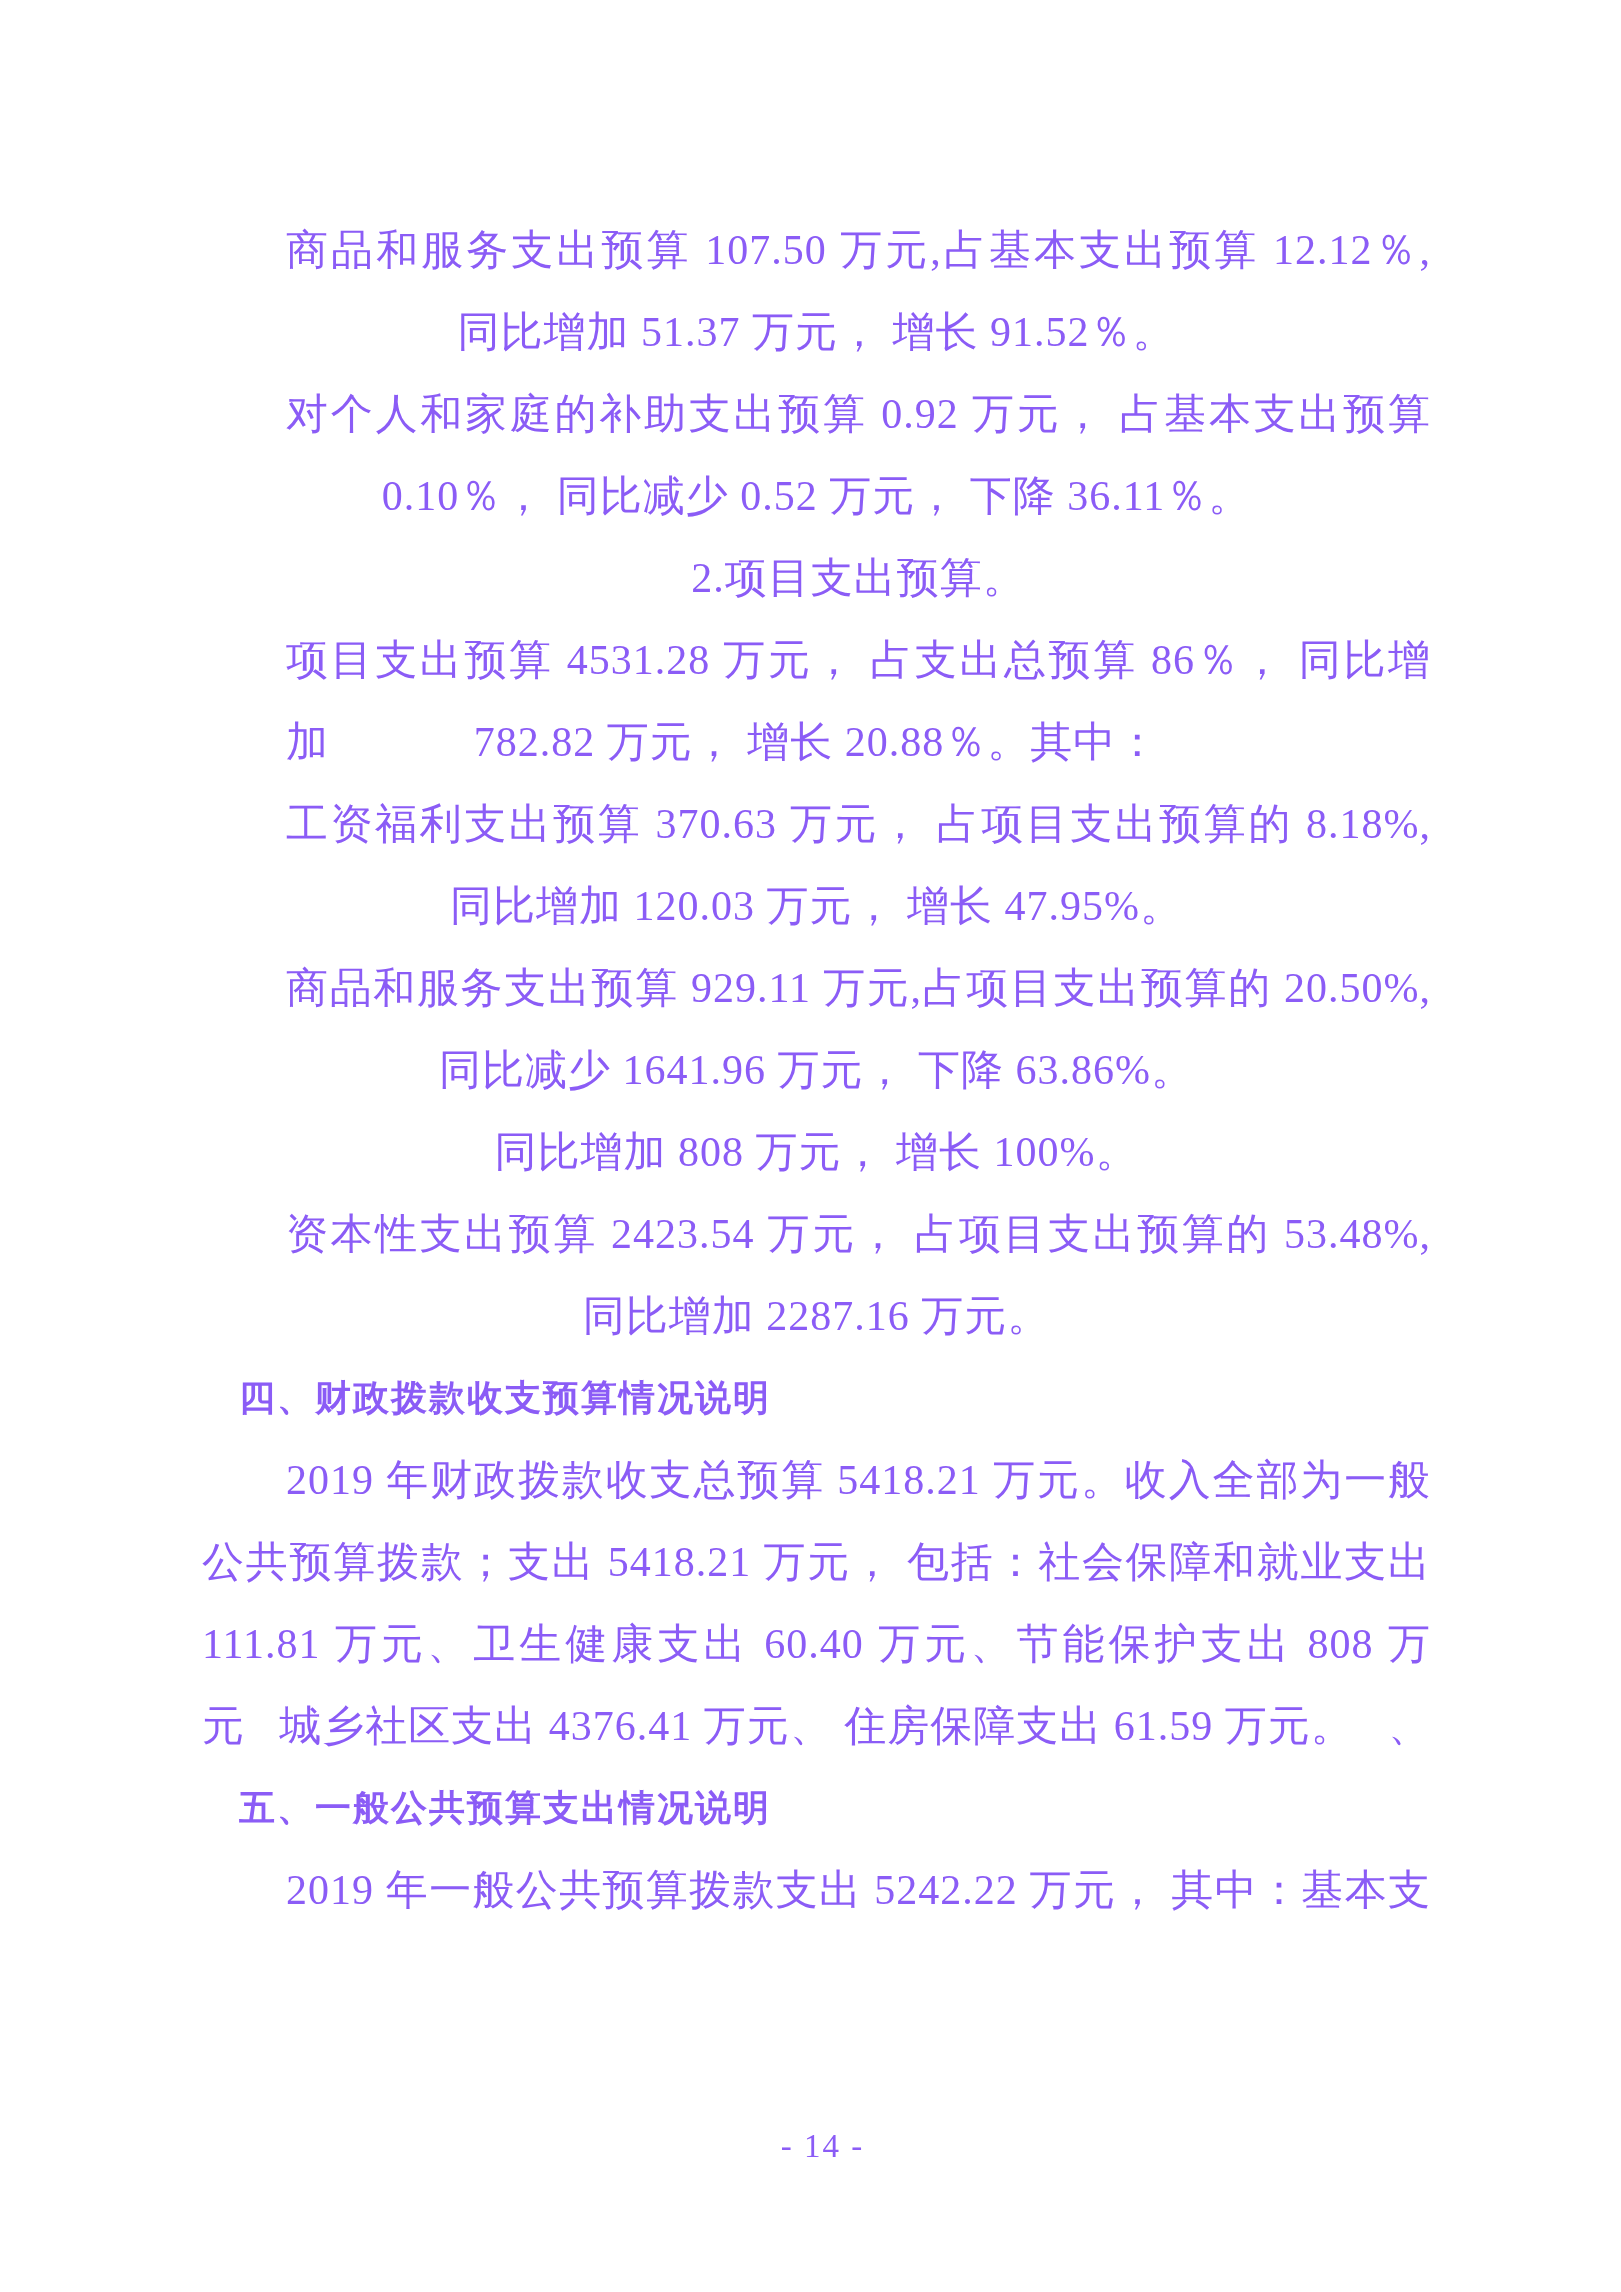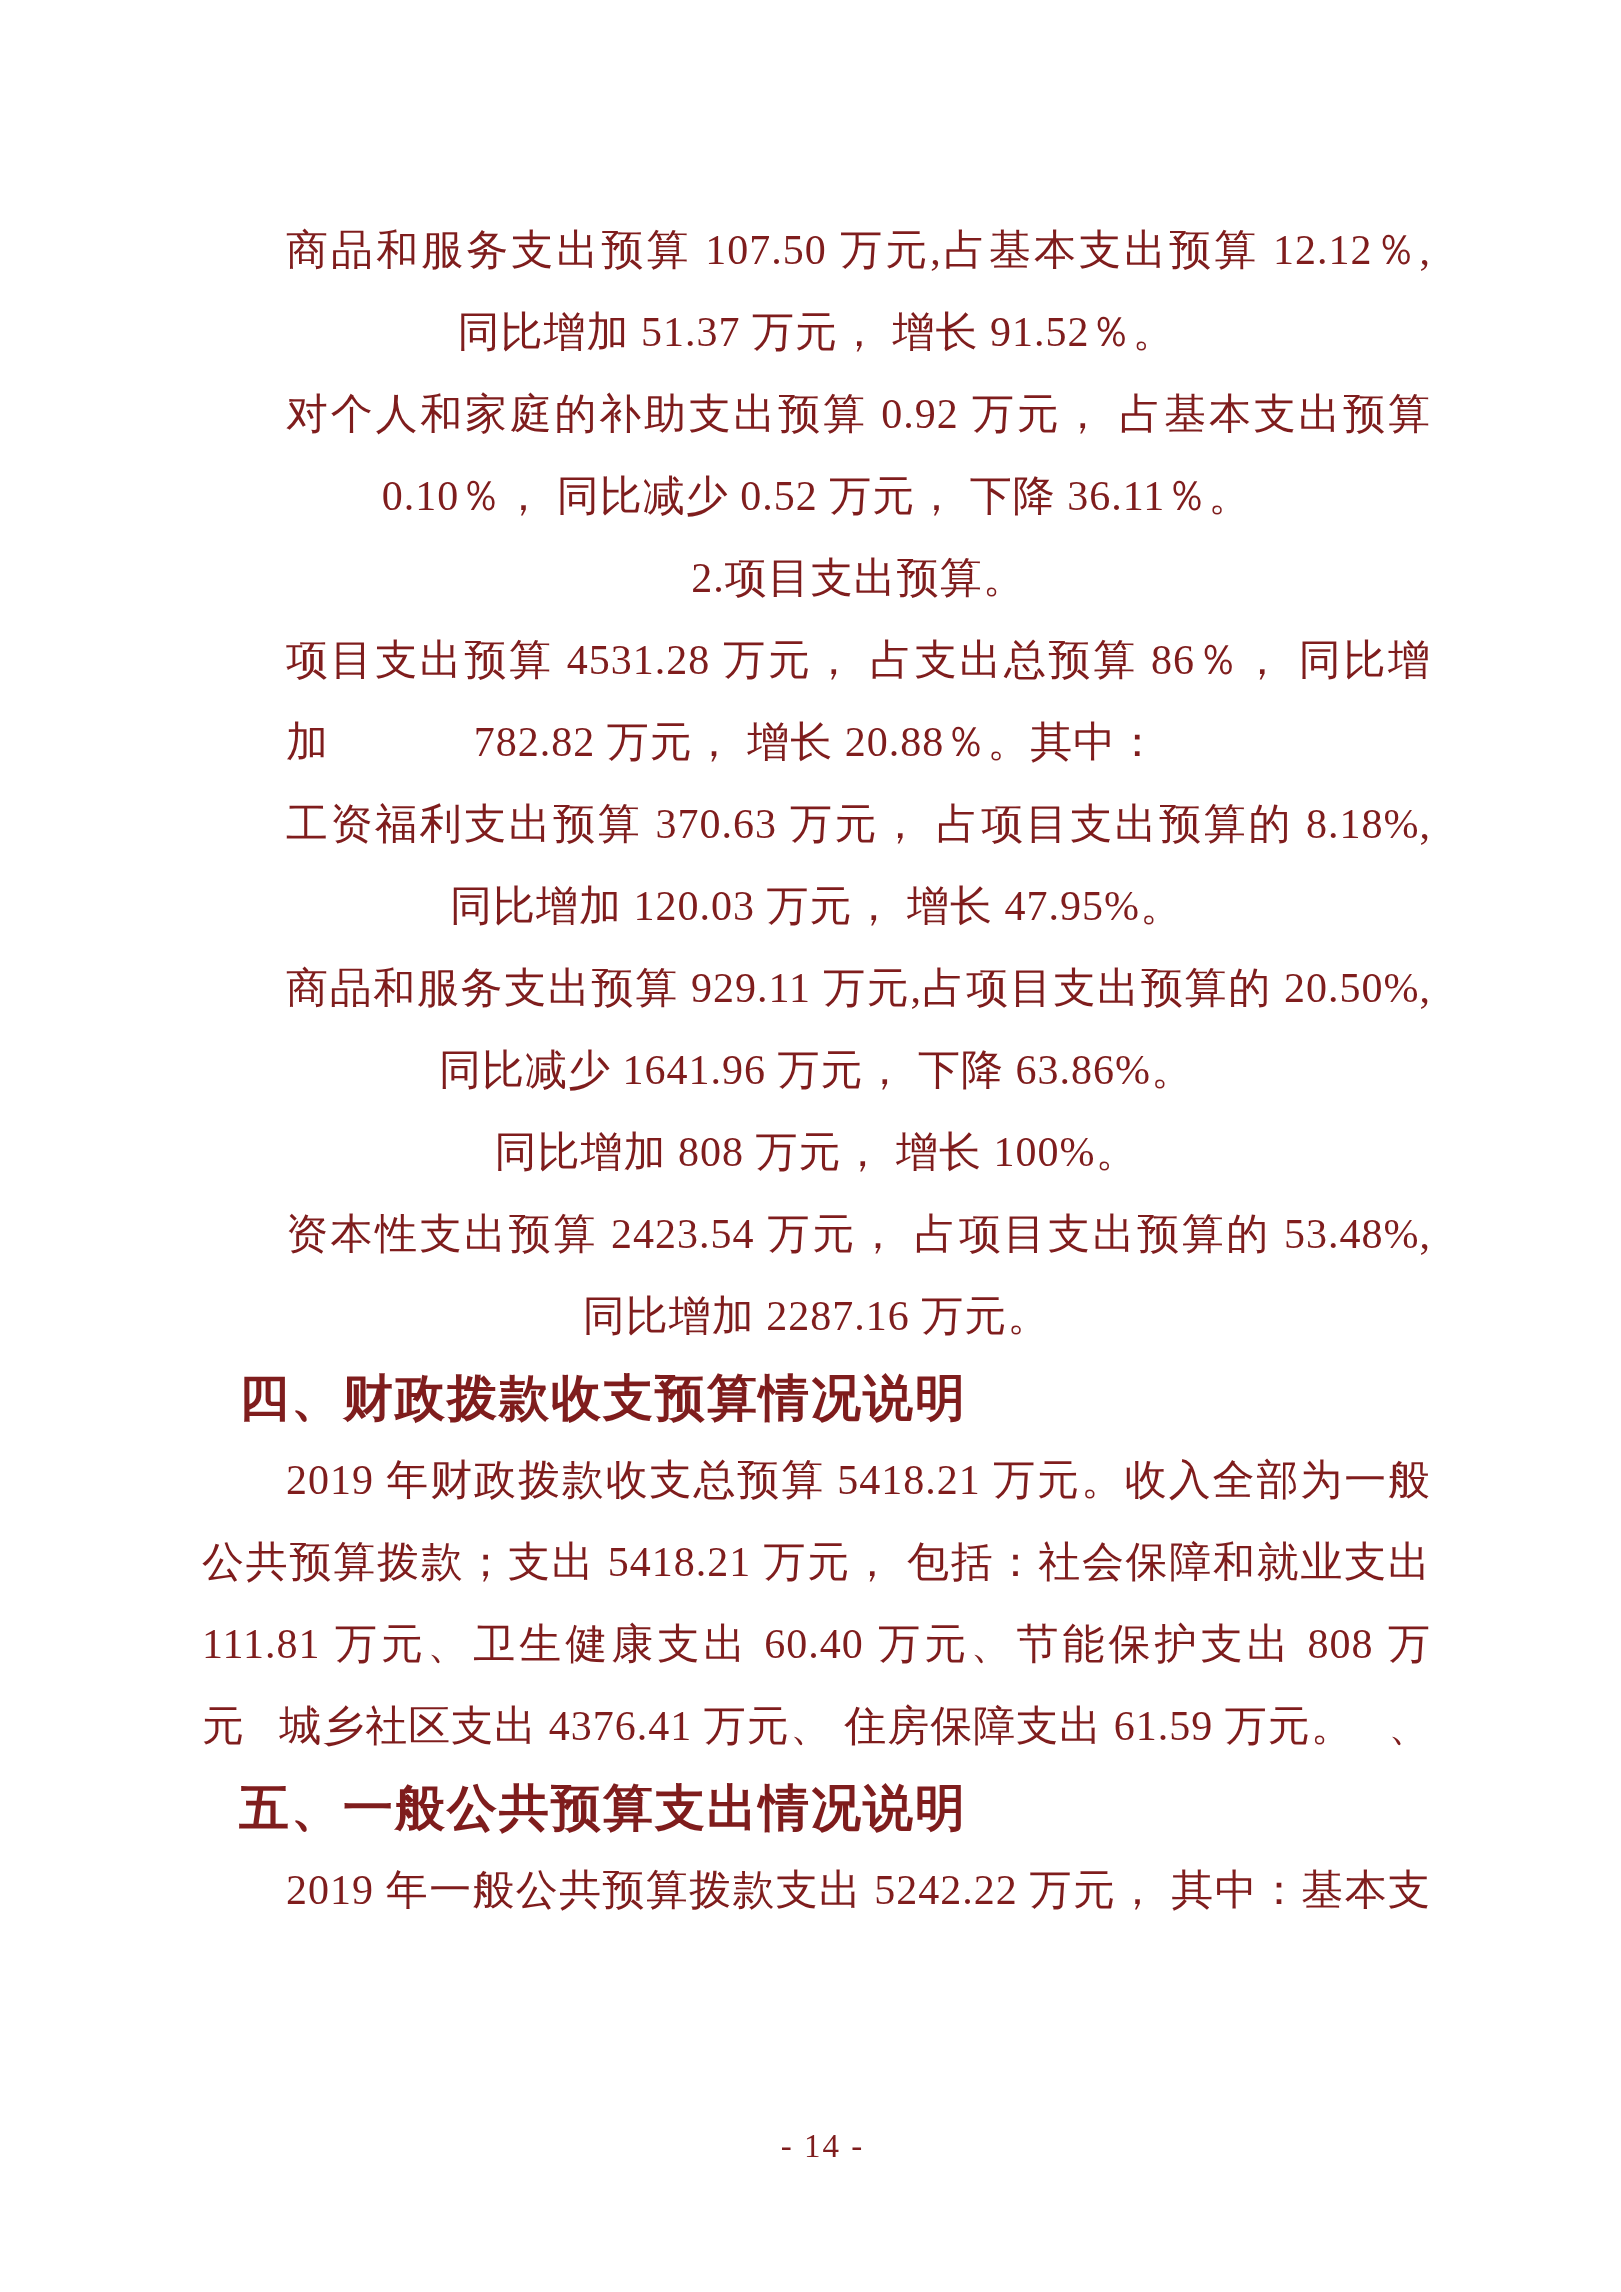--- a/index.html
+++ b/index.html
@@ -6,21 +6,21 @@
     margin: 0;
     padding: 0;
     background: #888;
   }
   .page {
     position: relative;
     width: 1621px;
     height: 2293px;
     margin: 0 auto;
     background: #ffffff;
-    color: #7f1d1d;
+    color: #8b5cf6;
     overflow: hidden;
     text-decoration: underline;
   }
   .content {
     position: absolute;
     left: 202px;
     top: 209px;
     width: 1229px;
   }
   .line {
@@ -35,21 +35,21 @@
   .line.indent {
     padding-left: 84px;
   }
   .line.full {
     text-align: justify;
     text-align-last: justify;
   }
   .line.heading {
     font-family: "Liberation Sans", "DejaVu Sans", sans-serif;
     font-weight: 700;
-    font-size: 50px;
+    font-size: 36px;
     letter-spacing: 2px;
     padding-left: 37px;
     text-align: right;
     text-align-last: left;
   }
   .footer {
     position: absolute;
     left: 12px;
     top: 2117px;
     width: 100%;

